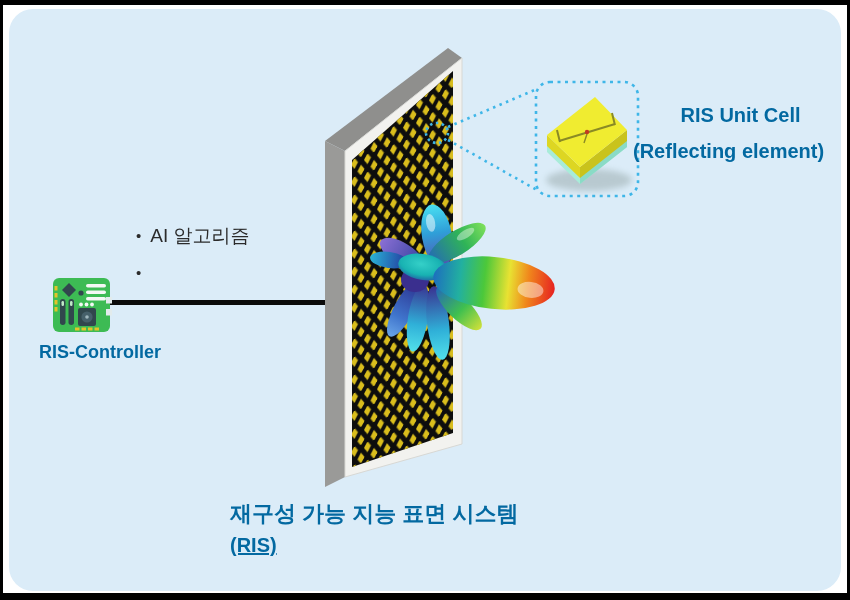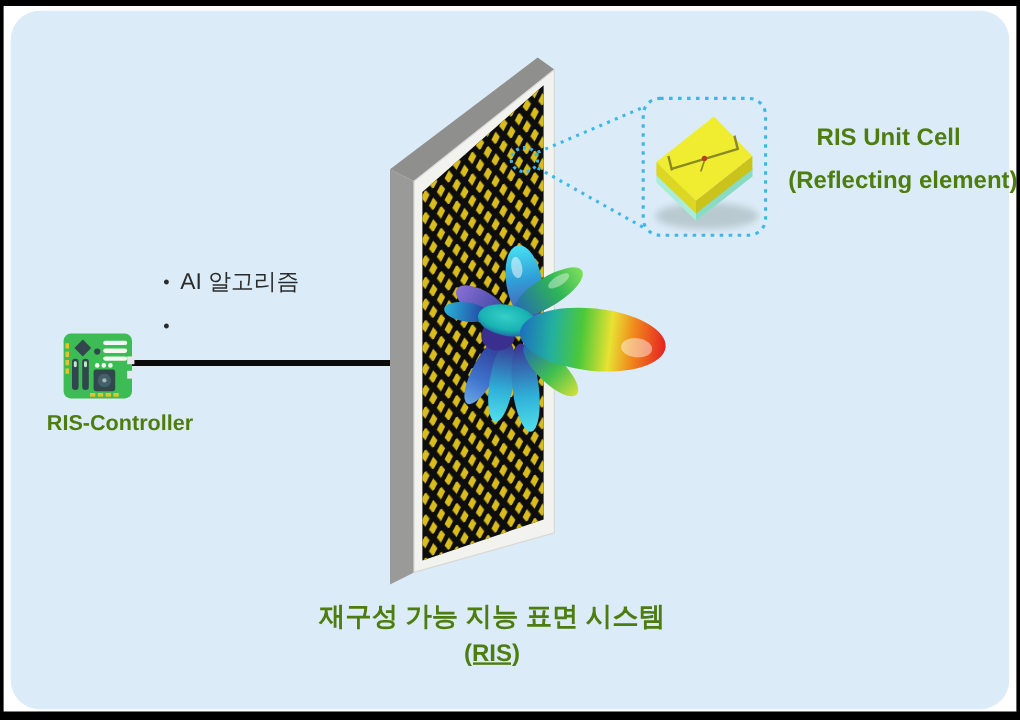--- a/index.html
+++ b/index.html
@@ -7,29 +7,29 @@
     position:relative;width:850px;height:600px;background:#ffffff;
     font-family:"Liberation Sans","DejaVu Sans",sans-serif;
     overflow:hidden;
   }
   .outer-border{position:absolute;inset:0;border:3px solid #000;border-top-width:5px;border-bottom-width:7px;pointer-events:none;z-index:30;}
   .bg-panel{
     position:absolute;left:9px;top:9px;width:832px;height:582px;
     background:#dbecf8;border-radius:24px;
   }
   svg.diagram{position:absolute;left:0;top:0;width:850px;height:600px;}
-  .txt{position:absolute;color:#4d7c0f;}
+  .txt{position:absolute;color:#0369a1;}
   .algo-list{left:136px;top:224px;width:200px;font-size:19px;color:#2b2b2b;font-weight:500;}
   .algo-row{display:flex;align-items:flex-start;margin-bottom:13px;}
   .algo-bullet{font-size:15px;margin-right:9px;line-height:24px;color:#2b2b2b;}
   .algo-label{line-height:24px;white-space:nowrap;}
   .controller-label{left:22px;top:342px;width:156px;text-align:center;font-size:18px;font-weight:700;}
   .callout-title{left:638px;top:104px;width:205px;text-align:center;font-size:20px;font-weight:700;}
-  .callout-subtitle{left:633px;top:140px;width:215px;text-align:right;font-size:20px;font-weight:700;white-space:nowrap;}
-  .caption{left:230px;top:499px;width:360px;text-align:center;font-weight:700;}
+  .callout-subtitle{left:633px;top:140px;width:215px;text-align:left;font-size:20px;font-weight:700;white-space:nowrap;}
+  .caption{left:230px;top:499px;width:360px;font-weight:700;}
   .caption-line1{font-size:22px;}
   .caption-line2{font-size:20px;margin-top:5px;text-decoration:underline;}
 </style>
 </head>
 <body>
 
 <div class="stage">
   <div class="bg-panel"></div>
 
   <svg class="diagram" viewBox="0 0 850 600">

